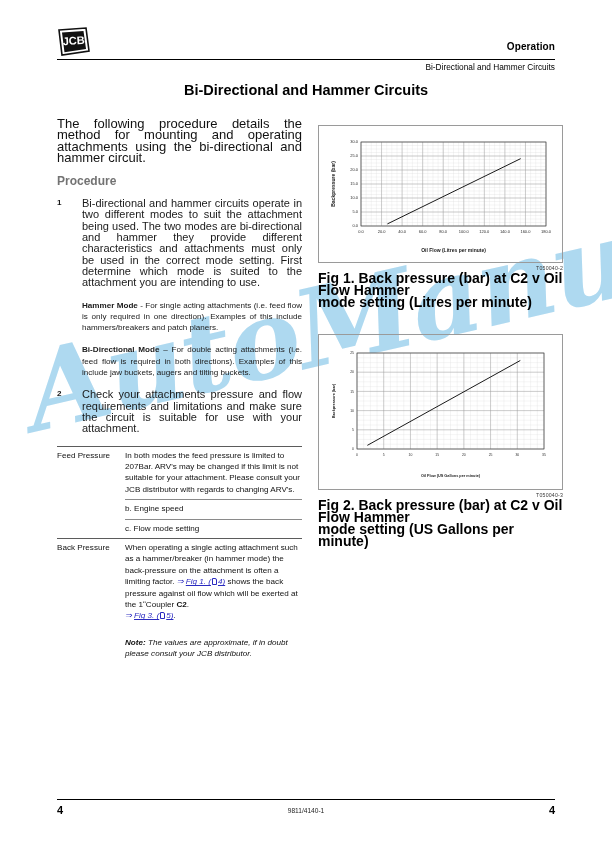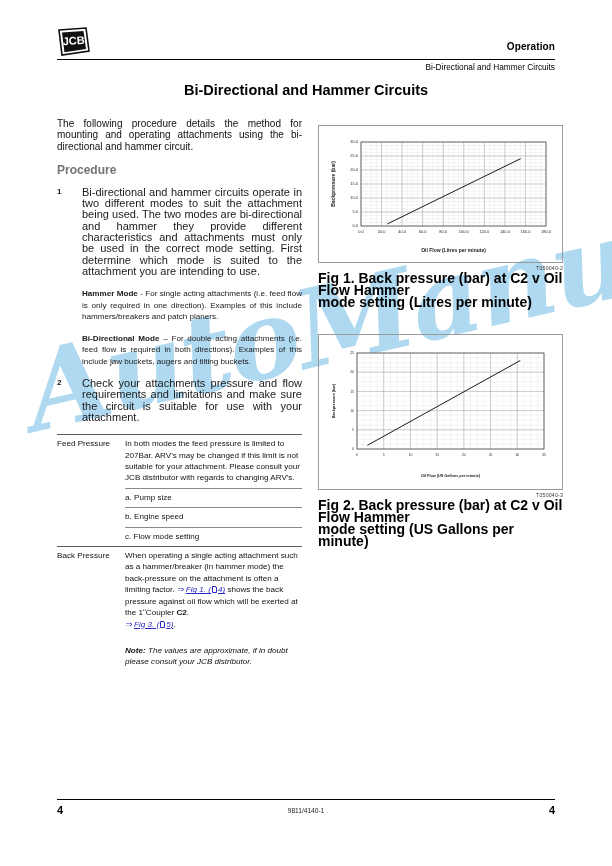--- a/index.html
+++ b/index.html
@@ -94,21 +94,21 @@
   }
 
   
   .left-col {
     position: absolute;
     left: 57px; top: 118px;
     width: 245px;
     z-index: 10;
   }
   .para {
-    font-size: 10px;
+    font-size: 13px;
     line-height: 11.3px;
     text-align: justify;
     margin: 0 0 11px 0;
     color: #111;
   }
   .section-head {
     font-size: 12px;
     font-weight: bold;
     margin: 4px 0 10px 0;
     color: #737373;
@@ -291,24 +291,20 @@
     <div class="numbered">
       <span class="num">2</span>
       <div class="body">Check your attachments pressure and flow requirements and limitations and make sure the circuit is suitable for use with your attachment.</div>
     </div>
 
     <table class="spec-table">
       <tbody>
         <tr class="topline">
           <td class="label">Feed Pressure</td>
           <td class="value">In both modes the feed pressure is limited to 207Bar. ARV's may be changed if this limit is not suitable for your attachment. Please consult your JCB distributor with regards to changing ARV's.</td>
-        </tr>
-        <tr class="innerline">
-          <td class="label"></td>
-          <td class="value">a. Pump size</td>
         </tr>
         <tr class="innerline">
           <td class="label"></td>
           <td class="value">b. Engine speed</td>
         </tr>
         <tr class="innerline">
           <td class="label"></td>
           <td class="value">c. Flow mode setting</td>
         </tr>
         <tr class="topline">

